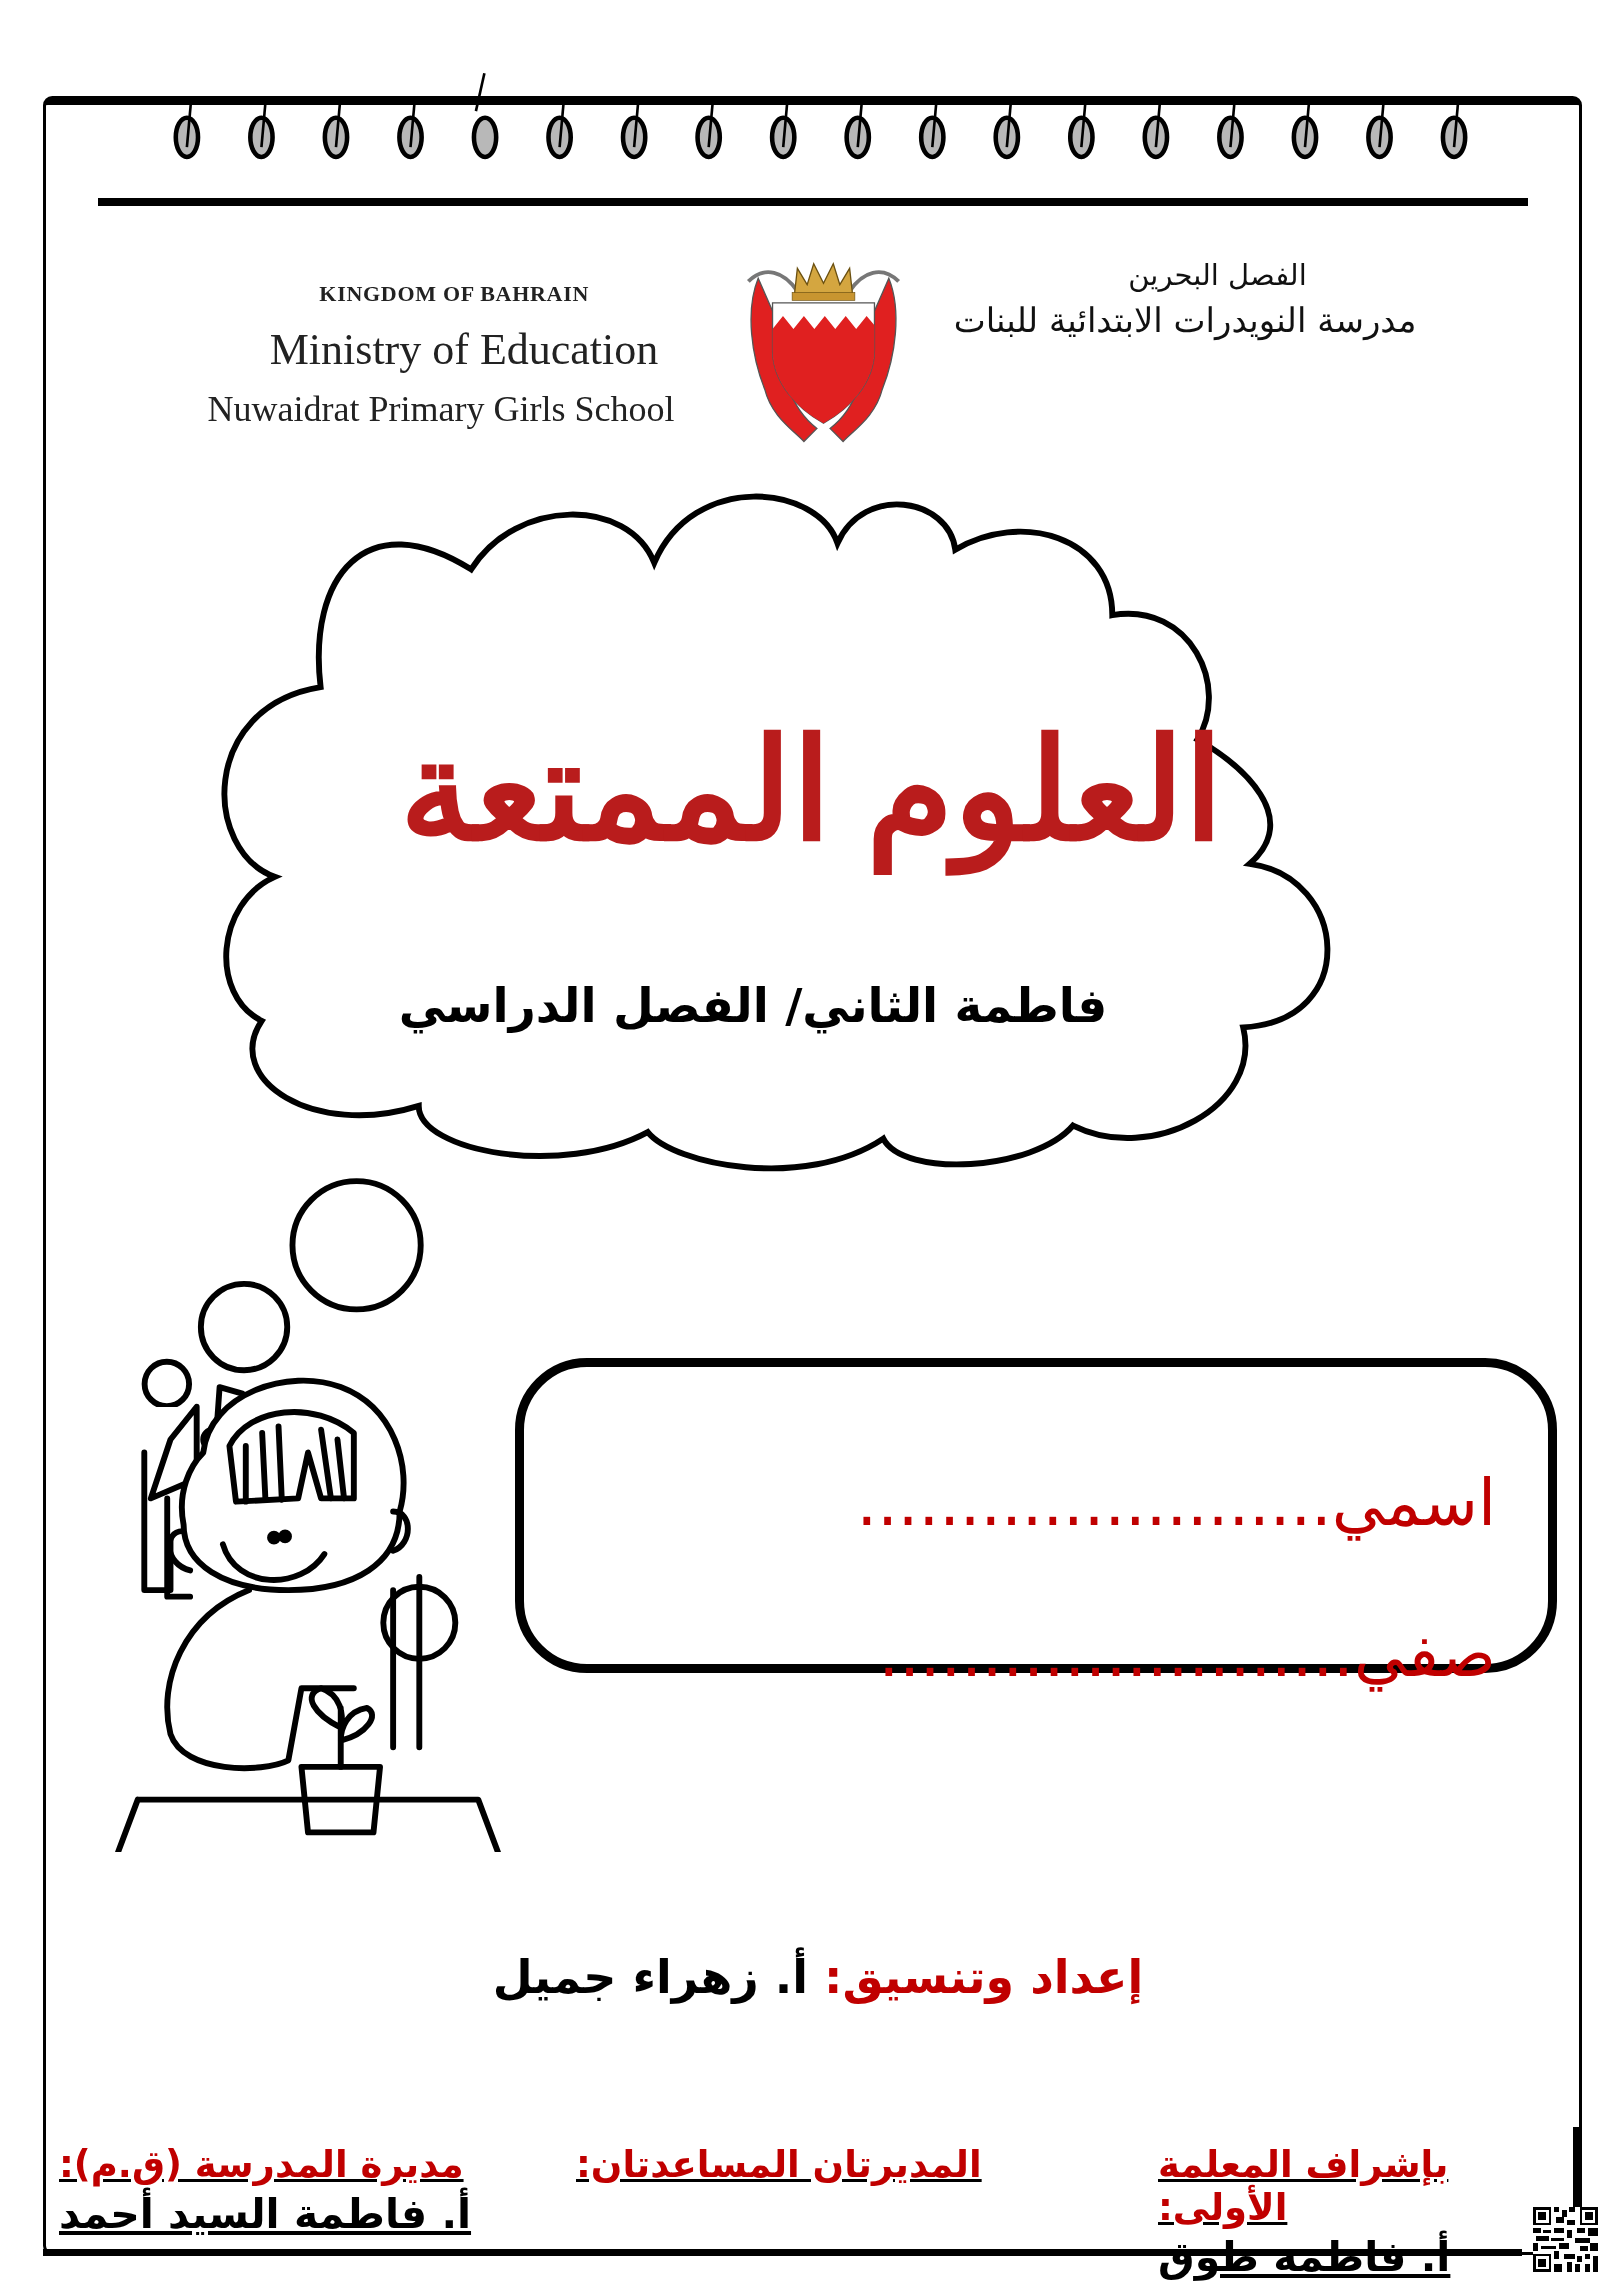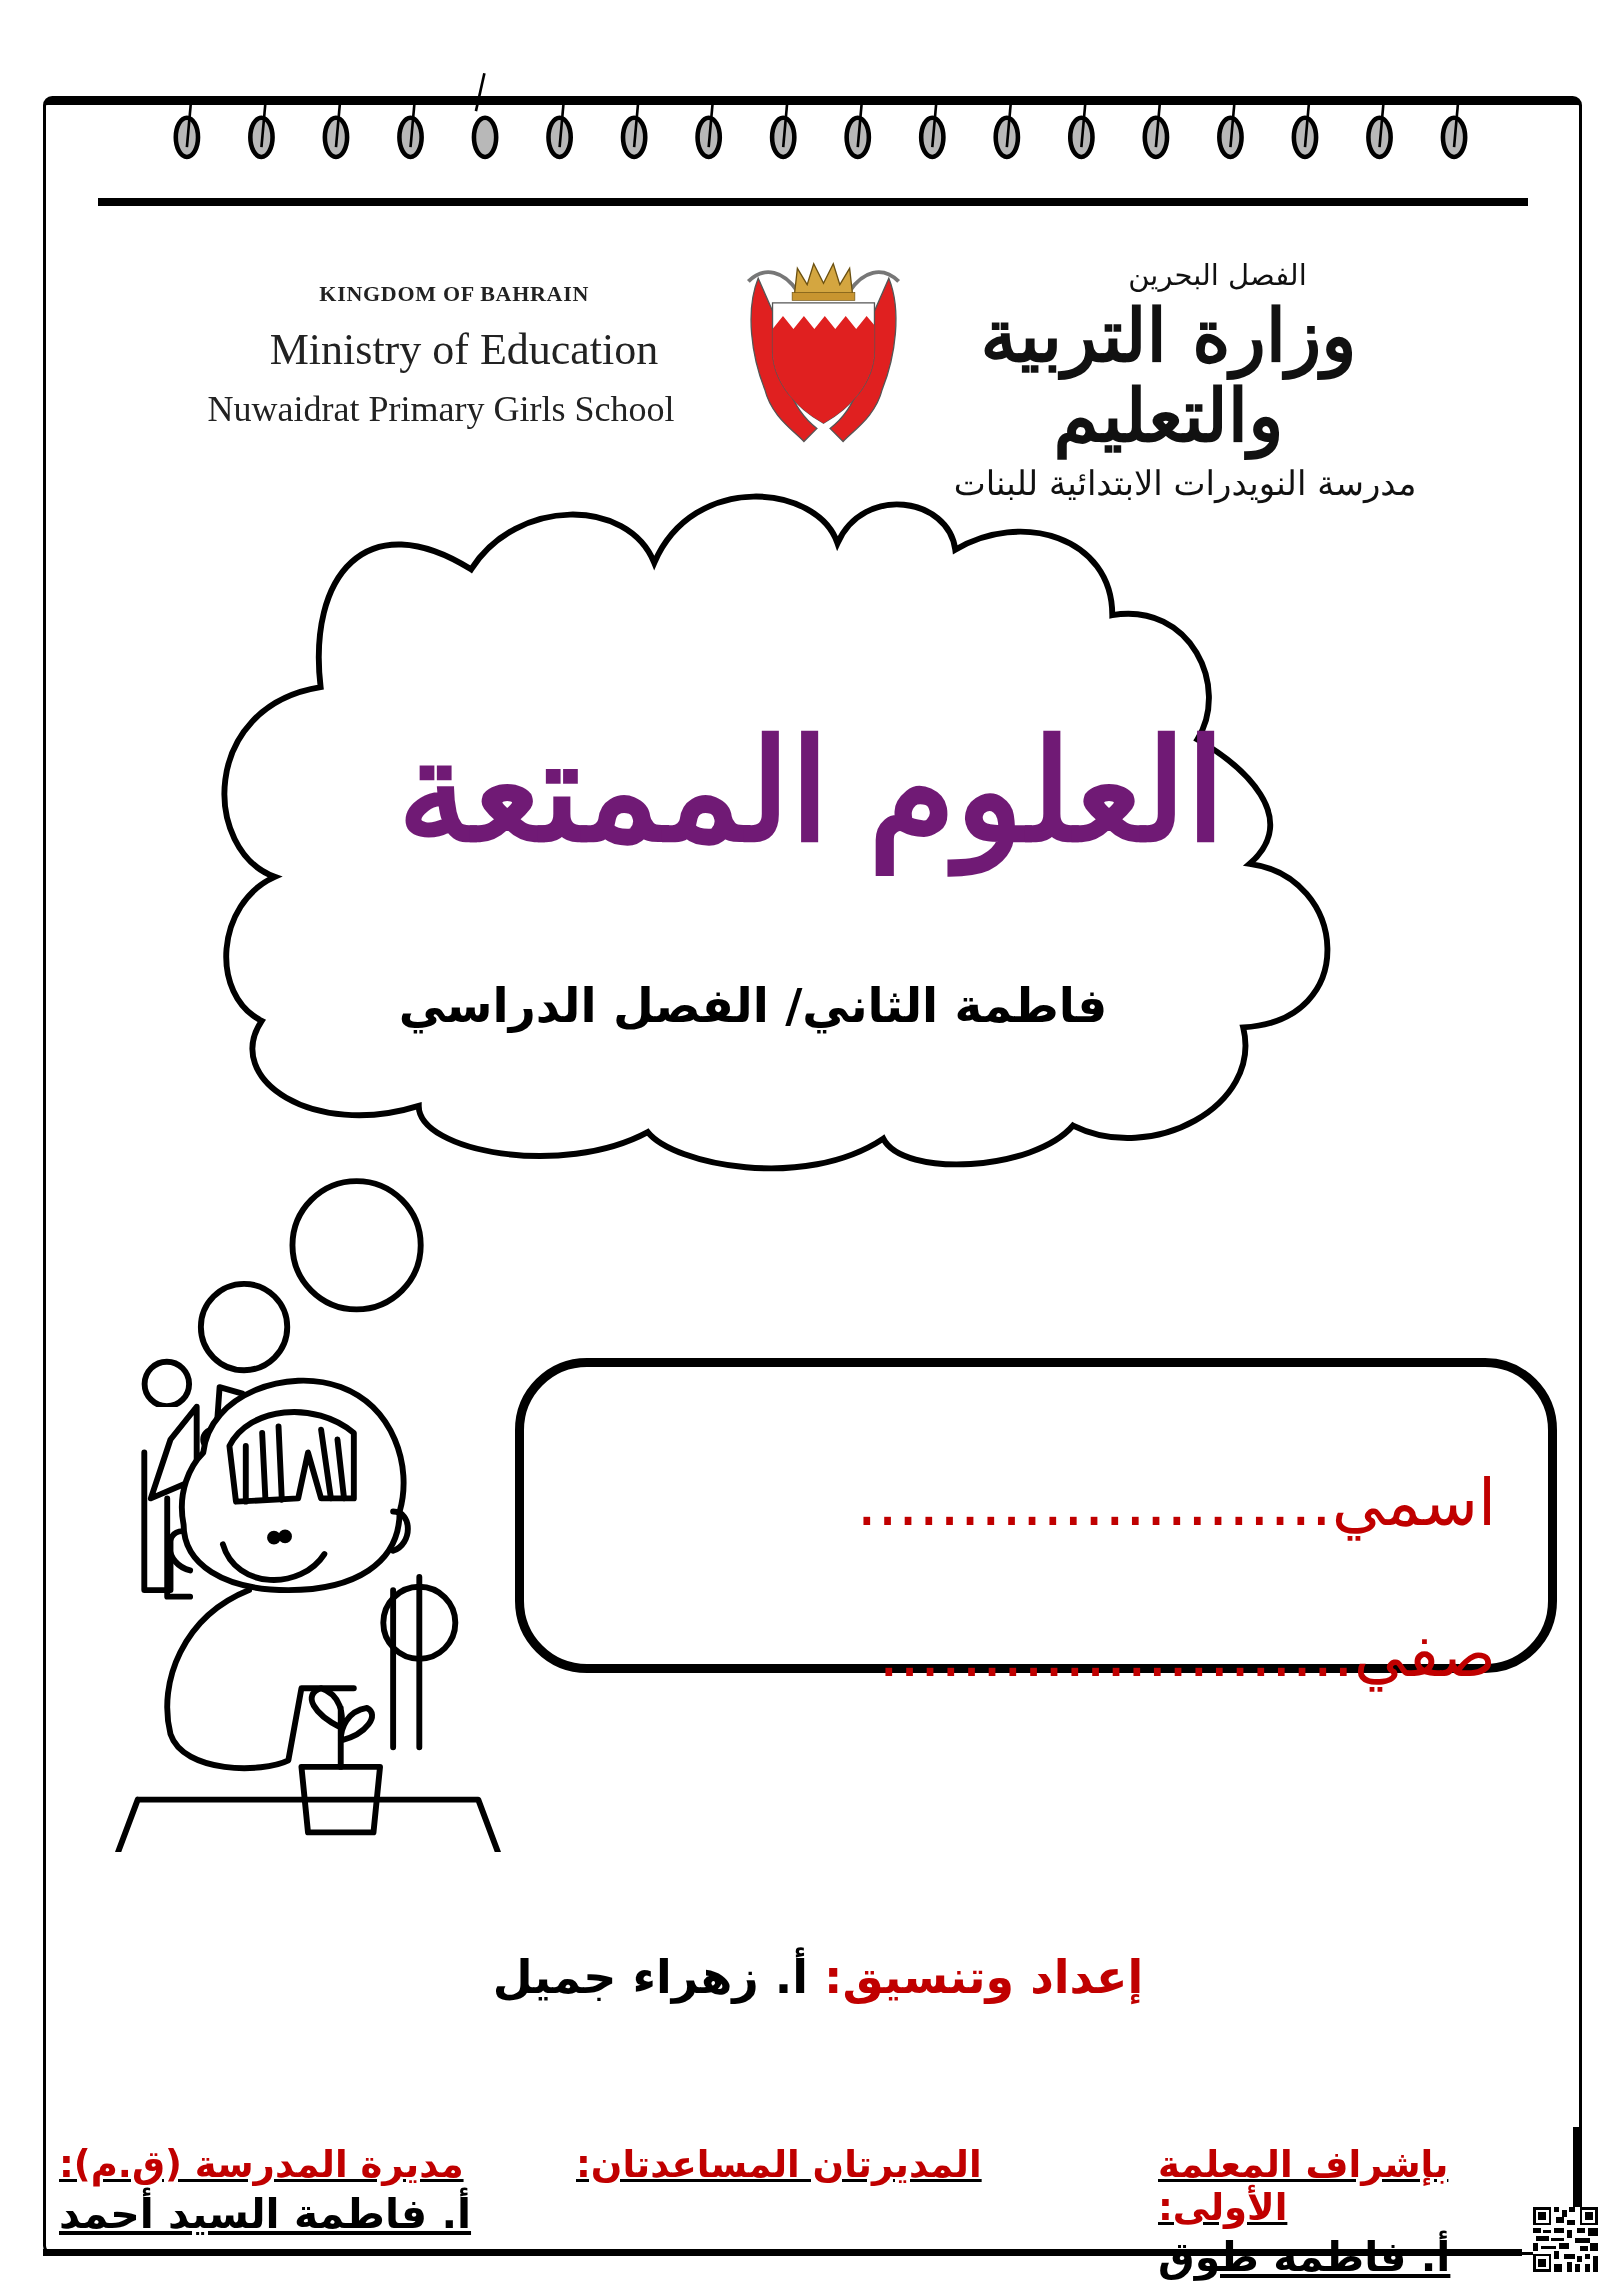--- a/index.html
+++ b/index.html
@@ -25,22 +25,22 @@
              direction:rtl; font-family:"DejaVu Serif", serif; color:#111; }
   .ar-kingdom { font-size:29px; margin-right:-98px; }
   .ar-ministry { font-size:73px; line-height:1.1; margin-top:2.6px; font-weight:bold; font-family:"DejaVu Serif", serif; letter-spacing:-1.3px;}
   .ar-school { font-size:34px; margin-top:8px; margin-right:-33px; }
 
   .emblem { position:absolute; left:745px; top:252px; width:157px; height:196px; }
 
   
   .cloud { position:absolute; left:0; top:0; width:1622px; height:1407px; pointer-events:none; }
   .title { position:absolute; left:229px; top:707px; width:1165px; text-align:center;
-           direction:rtl; color:#701a75; font-size:141px; font-weight:bold;
-           font-family:Liberation Sans, sans-serif; line-height:1.2; }
+           direction:rtl; color:#b91c1c; font-size:141px; font-weight:bold;
+           font-family:Liberation Serif, serif; line-height:1.2; }
   .subtitle { position:absolute; left:393px; top:975px; width:720px; text-align:center; direction:rtl;
               font-size:47px; font-weight:bold; line-height:1.3; }
 
   
   .namebox { position:absolute; left:515px; top:1358px; width:1042px; height:315px;
              border:9.8px solid #000; border-radius:72px; box-sizing:border-box; }
   .field { position:absolute; right:52px; direction:rtl; color:#c00000; font-size:65px;
            font-family:"DejaVu Sans", sans-serif; white-space:nowrap; }
   .field .lbl { font-weight:normal; }
   .field .dots { letter-spacing:3.9px; }
@@ -124,21 +124,20 @@
 
   <path d="M75 70 L80 25 L95 50 L105 18 L120 48 L135 18 L145 50 L160 25 L165 70 Z" fill="#d4a640" stroke="#6b5010" stroke-width="2"></path>
   <rect x="72" y="62" width="96" height="12" fill="#c89530" stroke="#6b5010" stroke-width="1"></rect>
 
   <path d="M42 78 L198 78 L198 150 C198 200, 160 240, 120 262 C80 240, 42 200, 42 150 Z" fill="#ffffff" stroke="#555" stroke-width="2"></path>
   <path d="M42 118 L58 98 L74 118 L90 98 L106 118 L122 98 L138 118 L154 98 L170 118 L186 98 L198 112 L198 150 C198 200,160 240,120 262 C80 240,42 200,42 150 Z" fill="#e02020"></path>
 </svg>
 
 <div class="ar-logo">
   <div class="ar-kingdom">الفصل البحرين</div>
-  <div class="ar-ministry">وزارة التربية والتعليم</div>
   <div class="ar-school">مدرسة النويدرات الابتدائية للبنات</div>
 </div>
 
 <svg class="cloud" viewBox="0 0 2479 2150">
   <g fill="#fff" stroke="#000" stroke-width="9" stroke-linecap="round">
     <path d="M 420 1340
              C 310 1300, 305 1080, 490 1050
              C 470 880, 560 770, 720 870
              C 790 760, 960 760, 1000 860
              C 1060 720, 1250 740, 1280 830

